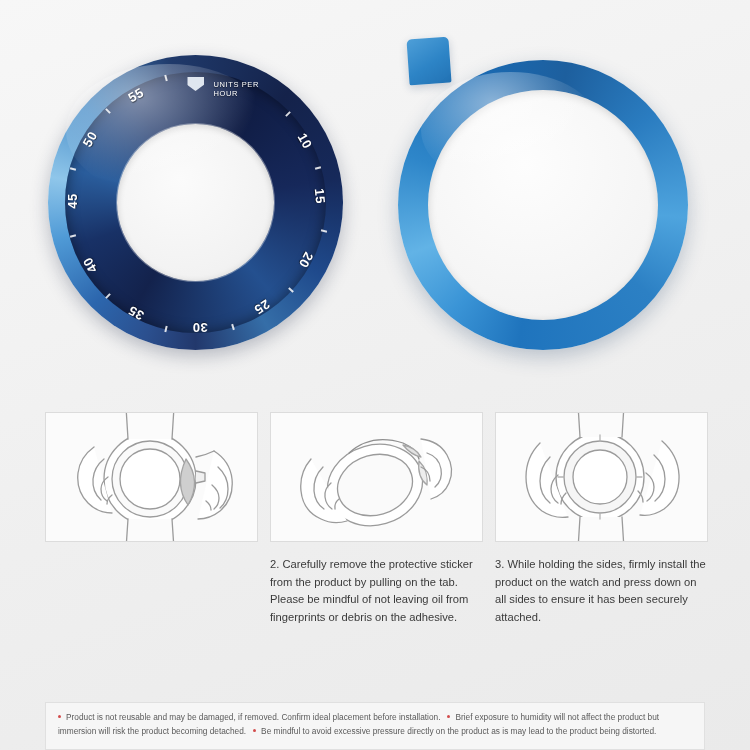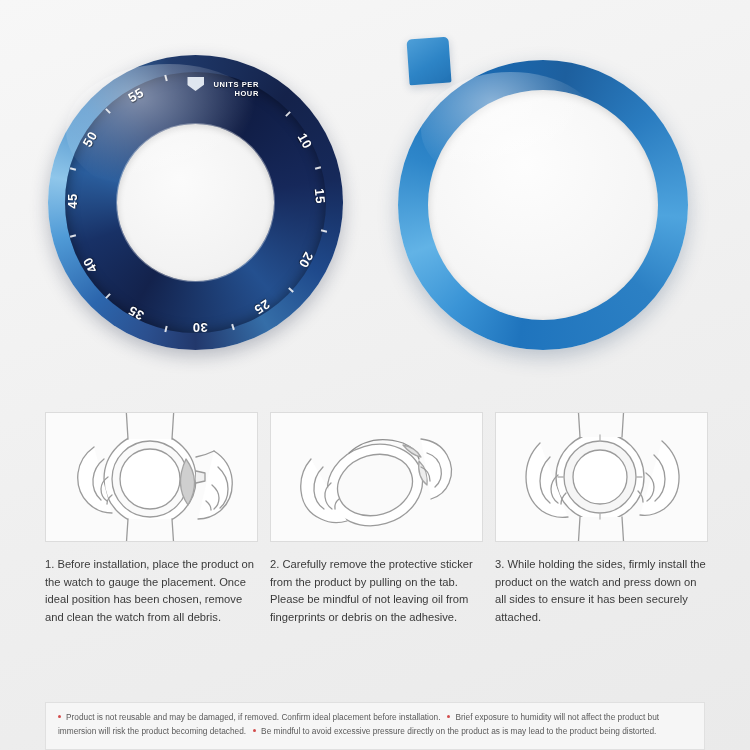--- a/index.html
+++ b/index.html
@@ -132,24 +132,24 @@
     clip-path: polygon(0 0, 100% 0, 100% 55%, 50% 100%, 0 55%);
     opacity: 0.95;
   }
   .bezel-units {
     position: absolute;
     left: 50%;
     top: 25px;
     transform: translateX(18px);
     color: #fff;
     font-size: 7.5px;
-    font-weight: bold;
+    font-weight: normal;
     line-height: 9px;
     letter-spacing: 0.6px;
-    text-align: right;
+    text-align: left;
     text-shadow: 0 1px 1px rgba(0,0,0,0.5);
   }
 
   
   .ring-wrap {
     position: absolute;
     left: 398px;
     top: 60px;
     width: 290px;
     height: 290px;
@@ -351,21 +351,20 @@
             <path d="M66 82 q-5 4 -5 9" fill="none"></path>
 
             <path d="M168 38 q16 10 18 28 q2 20 -12 32 q-10 8 -22 8" fill="#ffffff"></path>
             <path d="M172 54 q10 9 10 22 q0 12 -8 19" fill="none"></path>
             <path d="M166 72 q7 6 7 13 q0 7 -5 11" fill="none"></path>
             <path d="M160 88 q5 4 5 9" fill="none"></path>
             <path d="M150 44 q10 -2 18 -6" fill="none"></path>
           </g>
         </svg>
       </div>
-      <div class="step-caption">1. Before installation, place the product on the watch to gauge the placement. Once ideal position has been chosen, remove and clean the watch from all debris.</div>
     </div>
 
     <div class="step">
       <div class="step-illus">
         <svg viewBox="0 0 211 128" width="211" height="128">
           <g fill="none" stroke="#9b9b9b" stroke-width="1.3" stroke-linejoin="round" stroke-linecap="round">
 
             <ellipse cx="104" cy="72" rx="48" ry="40" transform="rotate(-16 104 72)" fill="#ffffff"></ellipse>
             <ellipse cx="104" cy="72" rx="38" ry="30" transform="rotate(-16 104 72)" fill="#fafafa"></ellipse>
 

